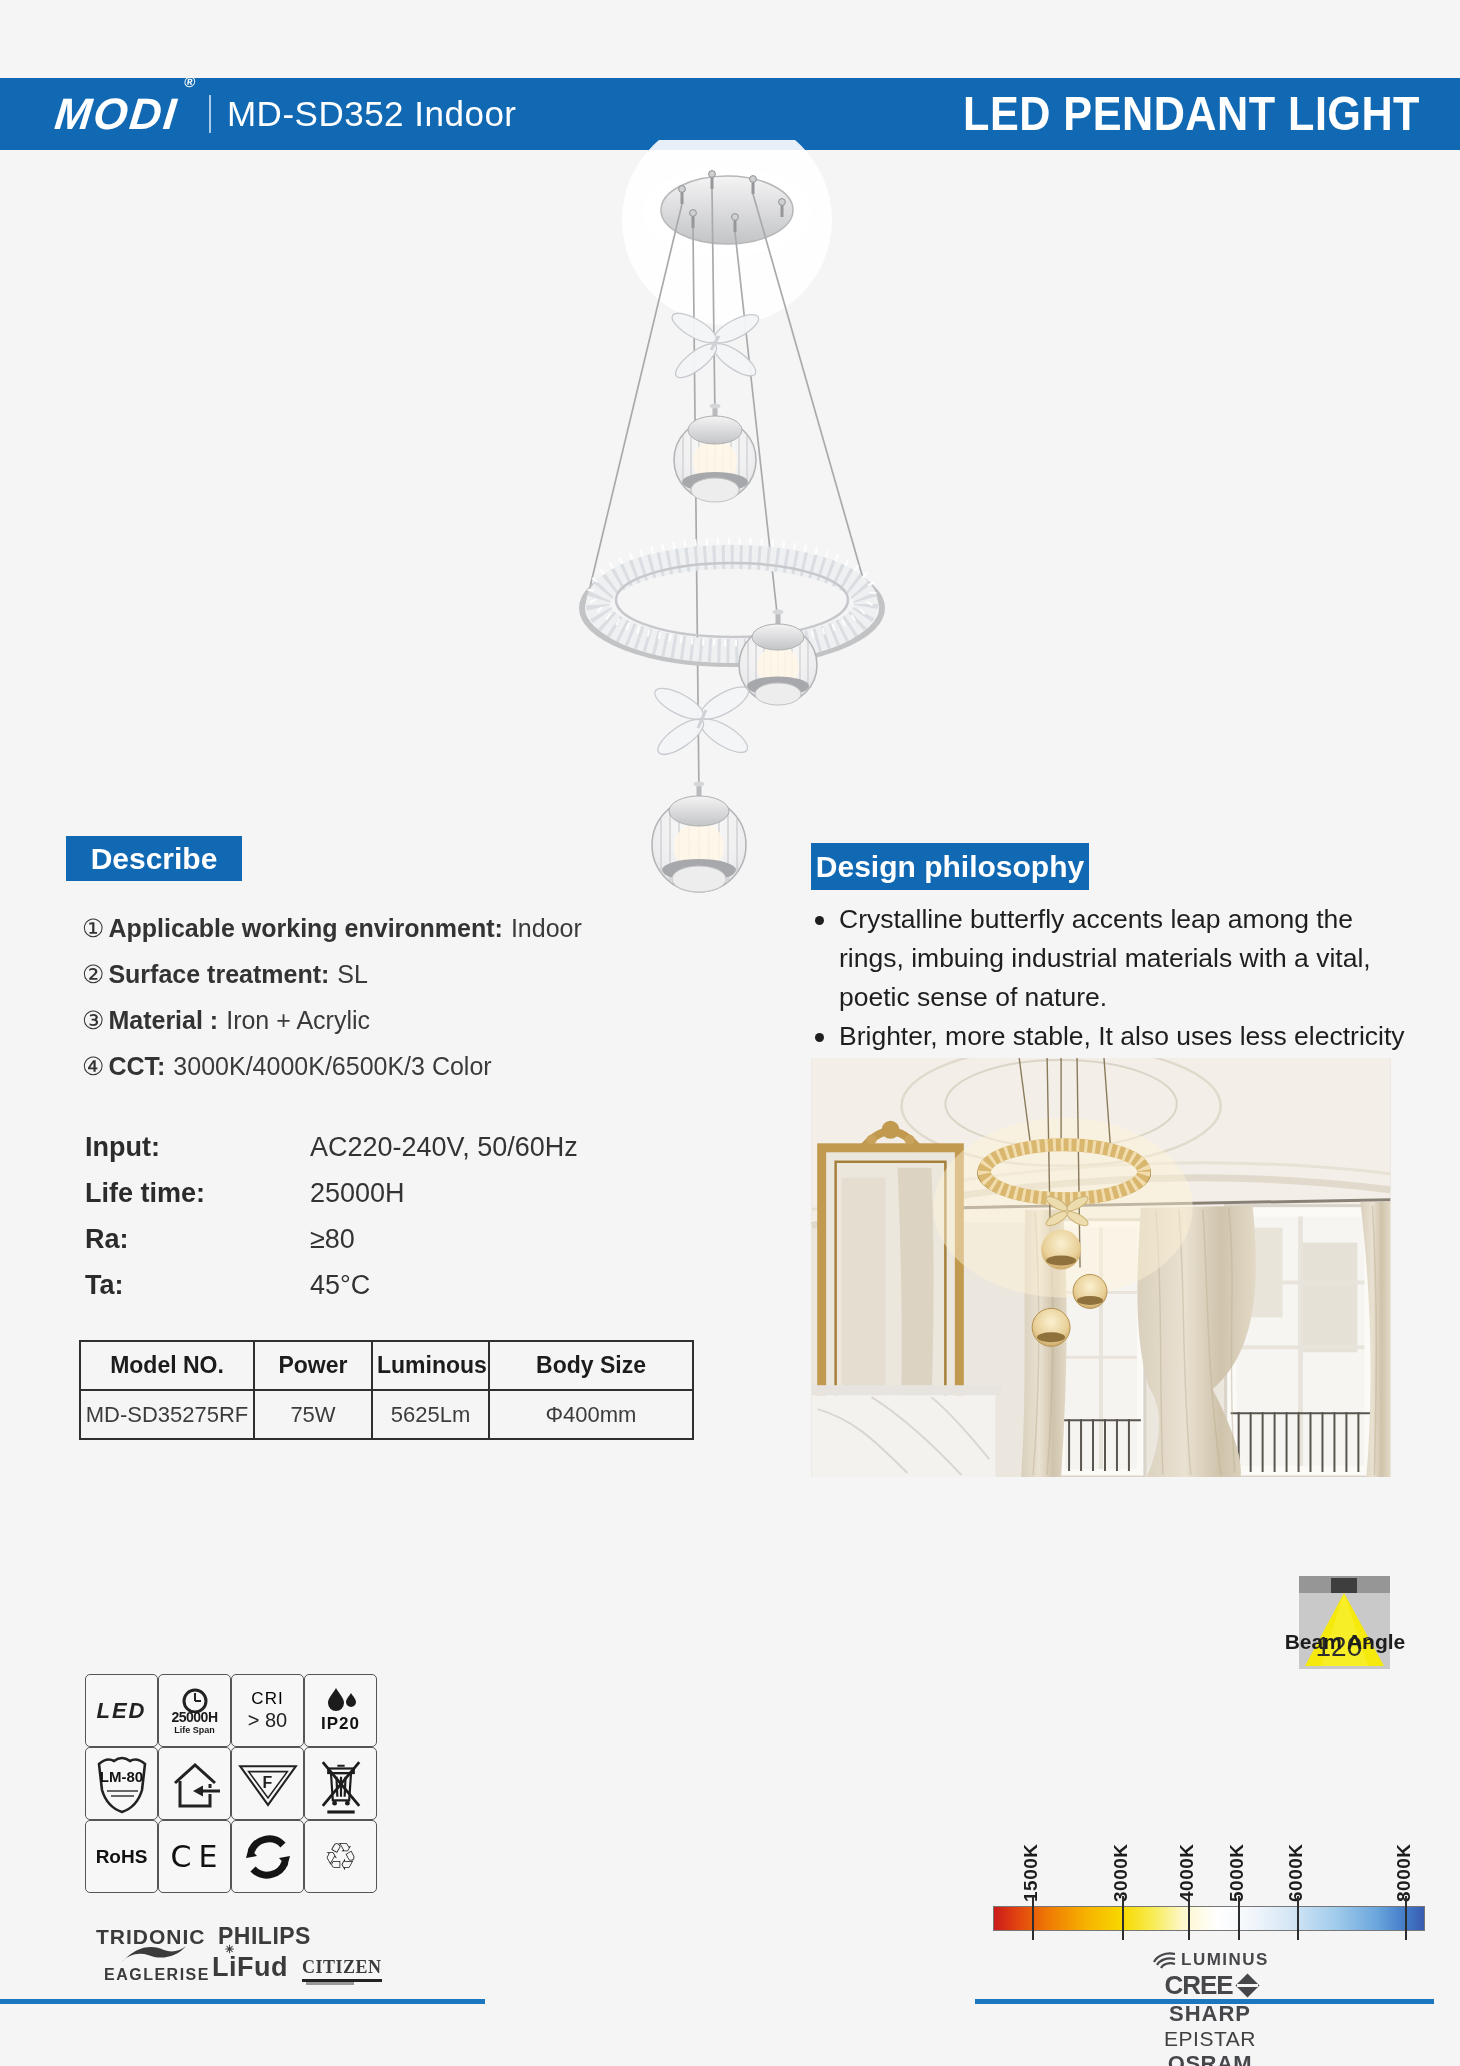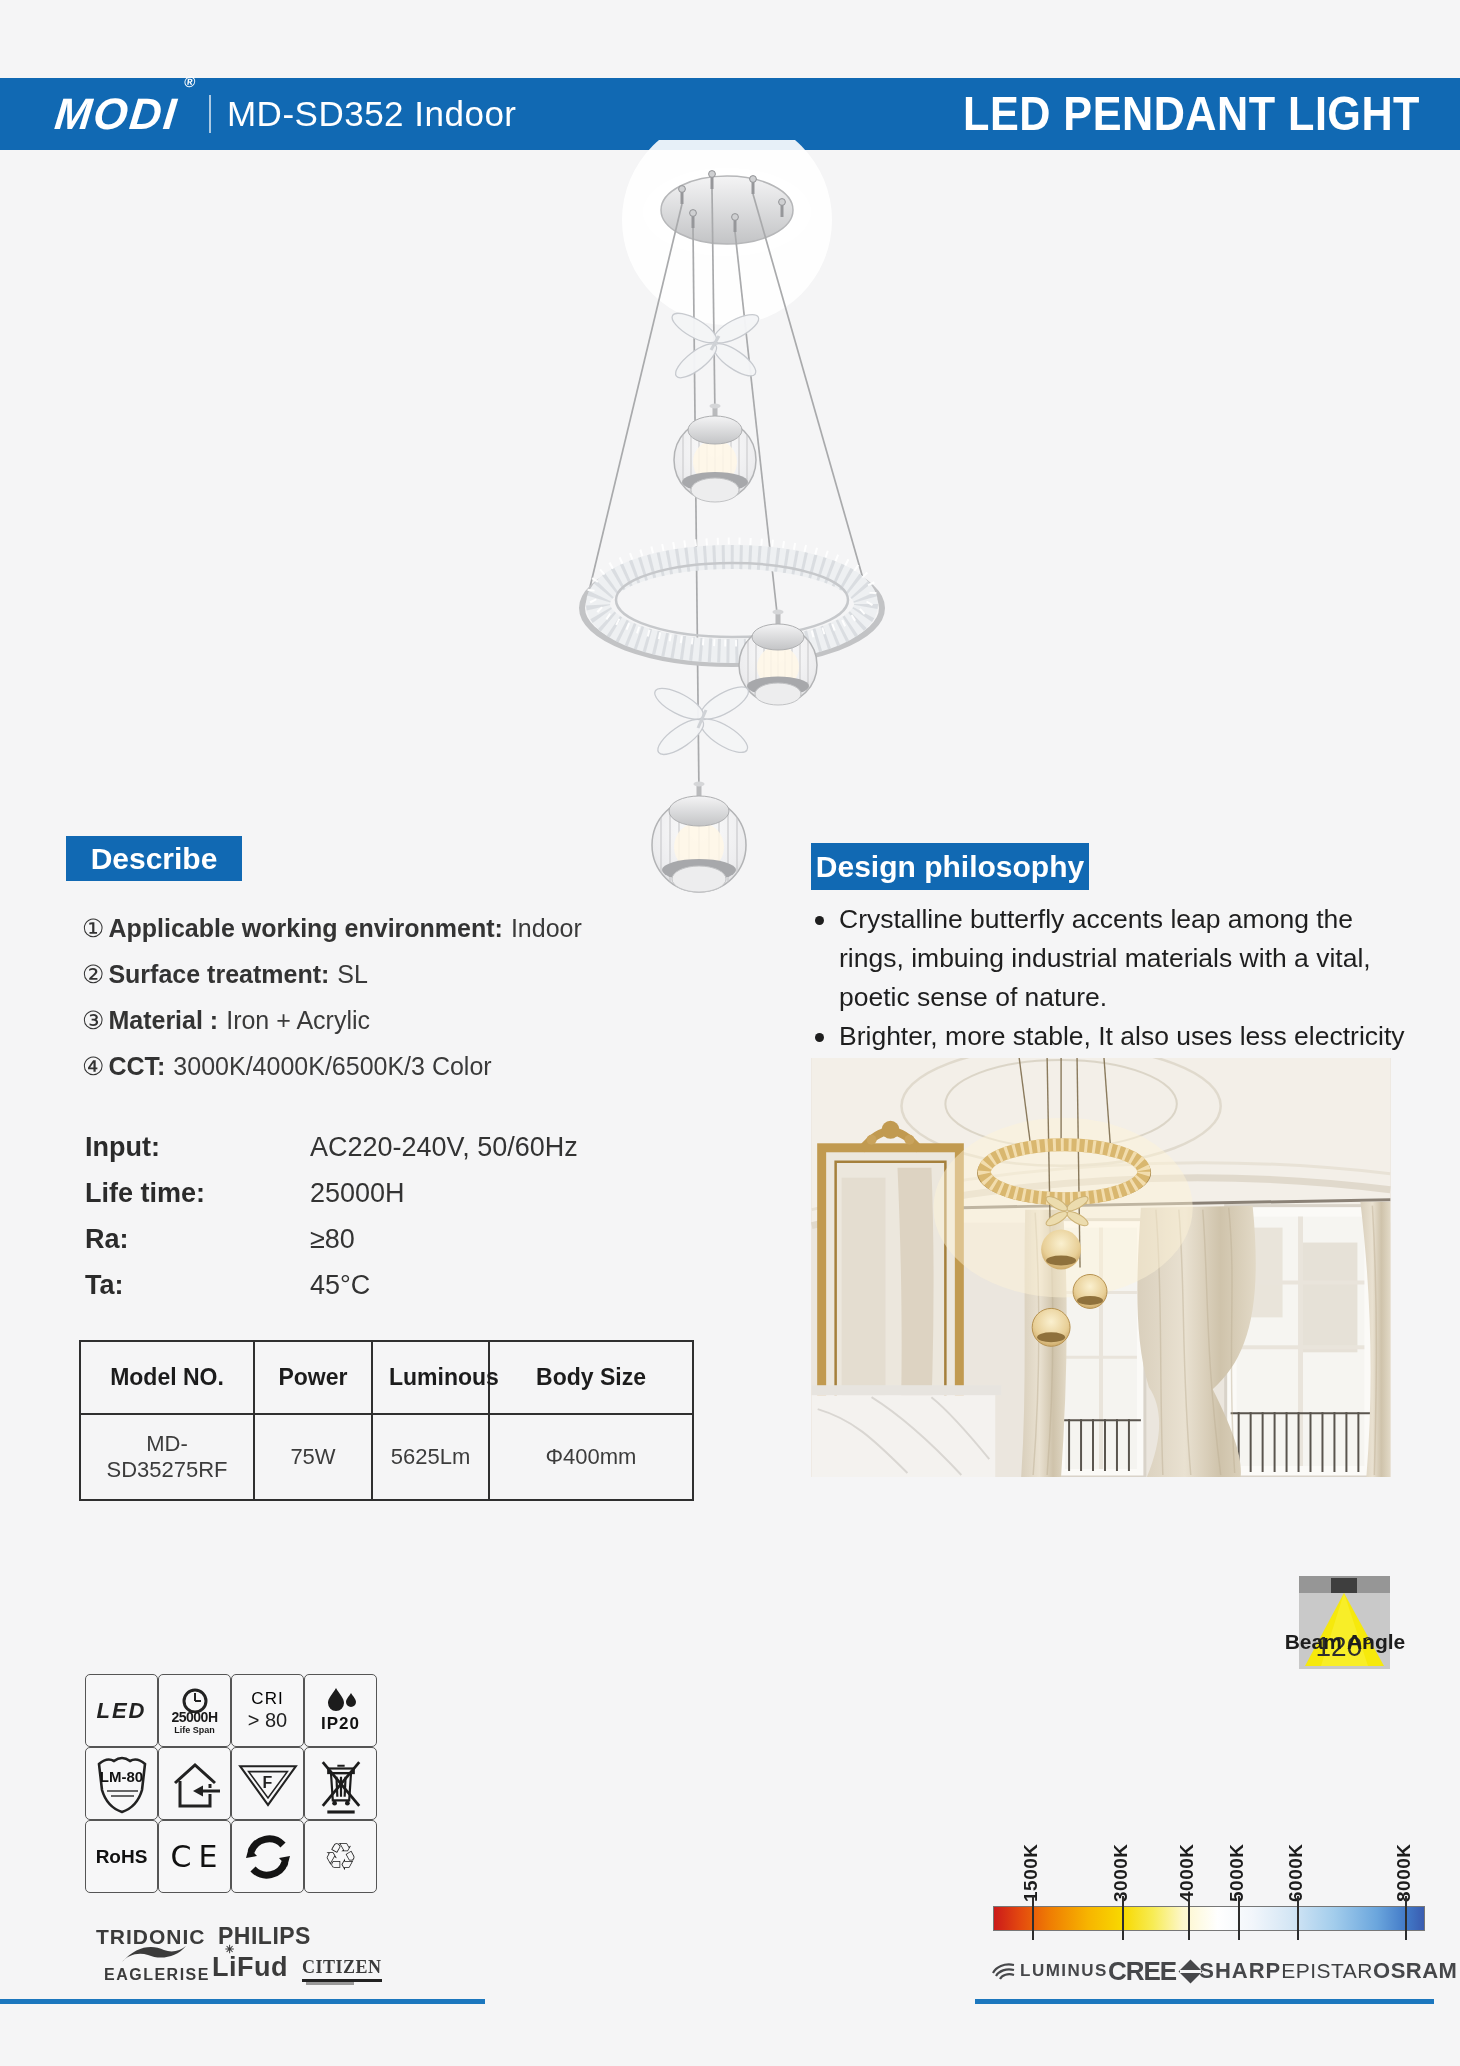--- a/index.html
+++ b/index.html
@@ -31,21 +31,21 @@
   .ditem .val{font-weight:400;margin-left:8px;color:#3a3a3a;}
 
   
   .specs{position:absolute;left:85px;top:1124px;width:620px;}
   .srow{display:flex;height:46px;align-items:center;font-size:27px;}
   .srow .sl{width:225px;font-weight:700;color:#2b2b2b;}
   .srow .sv{color:#333;}
 
   
   table.spec{position:absolute;left:79px;top:1340px;width:613px;border-collapse:collapse;table-layout:fixed;}
-  table.spec th,table.spec td{border:2px solid #2f2f2f;text-align:center;height:39px;padding:16px;}
+  table.spec th,table.spec td{border:2px solid #2f2f2f;text-align:center;height:39px;padding:4px;}
   table.spec th{font-size:23px;font-weight:700;color:#1c1c1c;}
   table.spec td{font-size:22px;color:#3c3c3c;font-weight:400;}
 
   
   .bullets{position:absolute;left:813px;top:900px;width:610px;}
   .bullets .bi{position:relative;padding-left:26px;font-size:26.5px;line-height:39px;color:#1e1e1e;}
   .bullets .bi::before{content:"";position:absolute;left:2px;top:16px;width:9px;height:9px;border-radius:50%;background:#1e1e1e;}
 
   
   .photo{position:absolute;left:811px;top:1058px;width:580px;height:419px;overflow:hidden;background:#ece7df;}
@@ -95,21 +95,21 @@
   .cct .bar{position:absolute;left:0;top:56px;width:430px;height:23px;border:1px solid #777;
        background:linear-gradient(to right,#cb1a1a 0%,#e3480f 6%,#ef7d03 13%,#f7b500 22%,#f8d900 30%,
        #f7ec55 37%,#fdf7cd 44%,#ffffff 52%,#f2f6fb 60%,#d4e6f5 69%,#a3cdec 79%,#6ba6dd 89%,
        #4179c7 96%,#3a5cb0 100%);}
   .cct .tick{position:absolute;top:46px;width:2px;height:44px;background:#2d2d2d;}
   .cct .tlabel{position:absolute;bottom:40px;font-weight:700;font-size:19px;color:#1d1d1d;
        transform-origin:0 100%;transform:rotate(-90deg);white-space:nowrap;letter-spacing:.5px;}
 
   
   .ledbrands{position:absolute;left:990px;top:1950px;width:440px;height:42px;display:flex;
-             align-items:center;justify-content:space-between;}
+             align-items:center;justify-content:space-between;flex-direction:column;}
   .lb{color:#46474a;white-space:nowrap;display:flex;align-items:center;}
   .lb.luminus{font-size:17px;font-weight:700;letter-spacing:1.5px;}
   .lb.cree{font-size:26px;font-weight:700;letter-spacing:-1px;}
   .lb.sharp{font-size:22px;font-weight:700;letter-spacing:1px;}
   .lb.epistar{font-size:21px;font-weight:400;letter-spacing:.5px;color:#3f4042;}
   .lb.osram{font-size:22px;font-weight:700;letter-spacing:.5px;}
   .cree-diamond{display:inline-block;width:17px;height:17px;background:#46474a;transform:rotate(45deg);
                 margin-left:6px;position:relative;}
   .cree-diamond::after{content:"";position:absolute;left:7px;top:-2px;width:3px;height:21px;background:#f5f5f6;transform:rotate(45deg);}
 </style>

